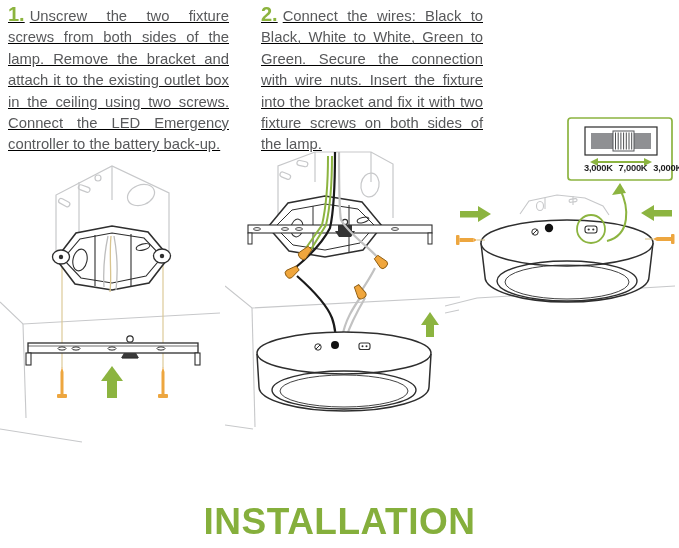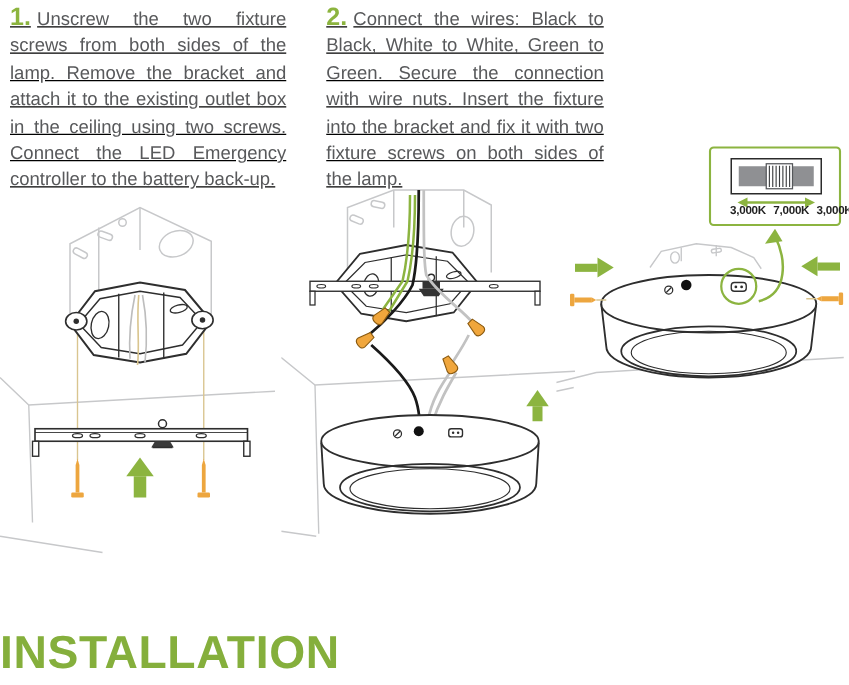--- a/index.html
+++ b/index.html
@@ -10,21 +10,21 @@
   .step-col{position:absolute;top:4px;text-decoration:underline;}
   .step-col p{margin:0;font-size:14.8px;line-height:21.4px;text-align:justify;color:#58595B;}
   .step-num{font-size:20px;font-weight:bold;color:#8CB43E;padding-right:5px;}
   .svg-abs{position:absolute;}
   .kelvin-row{
     position:absolute;left:572px;top:163px;width:98px;
     display:flex;justify-content:space-between;
     font-size:9.3px;font-weight:bold;color:#1f1f1f;letter-spacing:-0.2px;white-space:nowrap;margin-left:12px;
   }
   .title{
-    position:absolute;left:0;top:501px;width:100%;text-align:left;
+    position:absolute;left:0;top:501px;width:100%;text-align:center;
     font-size:37px;font-weight:bold;color:#85AF3C;letter-spacing:0.5px;
   }
 </style>
 </head>
 <body>
 
 <div class="canvas">
 
   <div class="step-col" style="left:8px;width:221px;">
     <p><span class="step-num">1.</span><span>Unscrew the two fixture screws from both sides of the lamp. Remove the bracket and attach it to the existing outlet box in the ceiling using two screws. Connect the LED Emergency controller to the battery back-up.</span></p>

